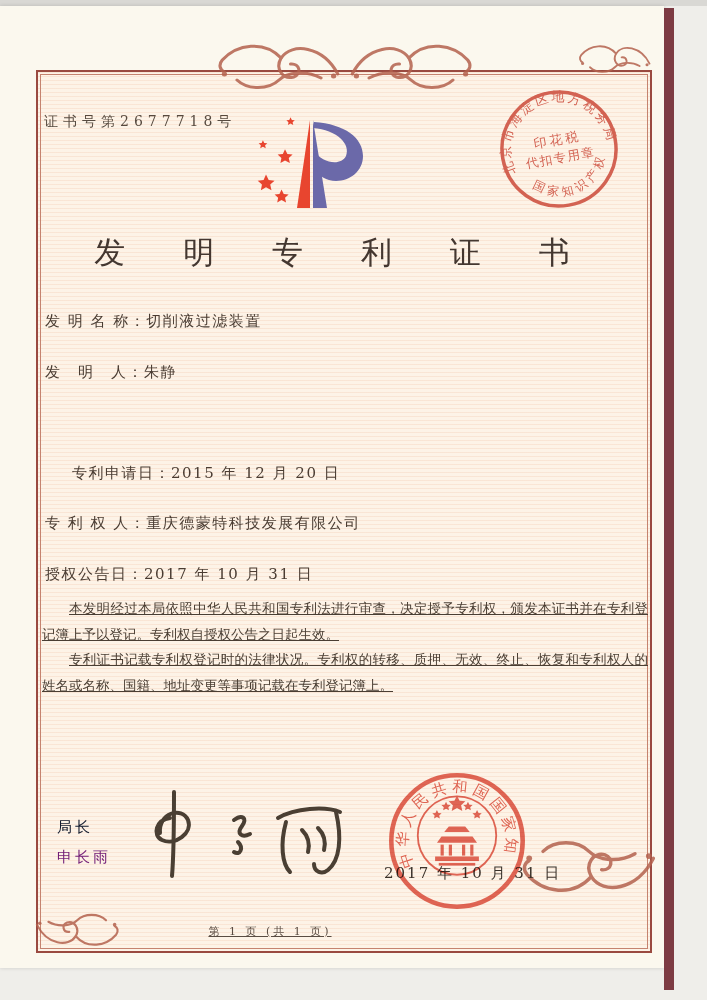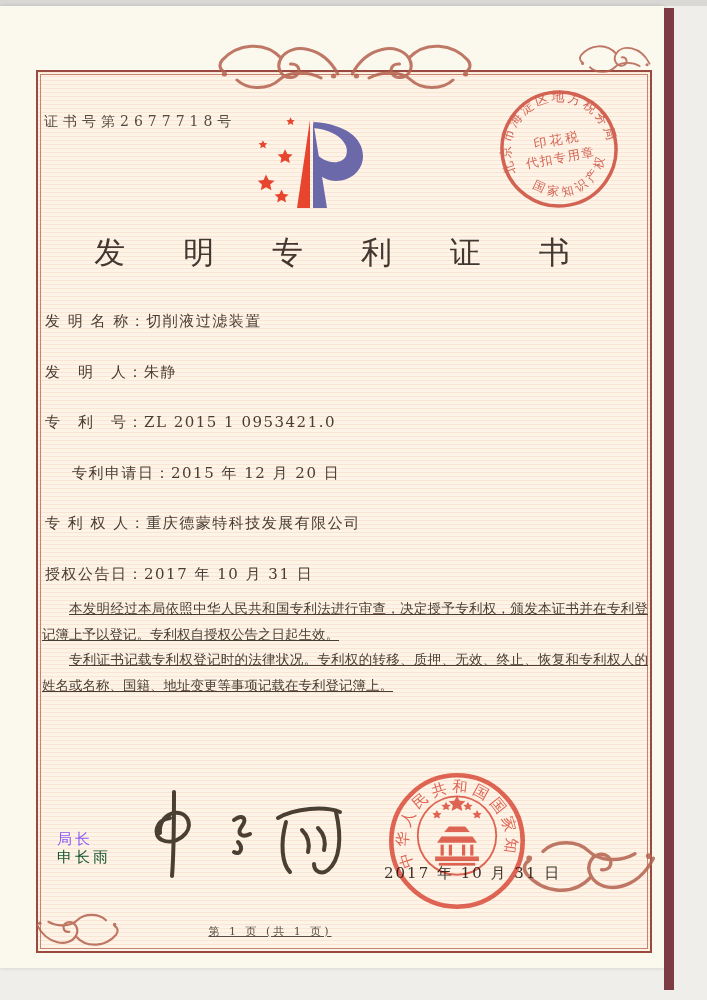--- a/index.html
+++ b/index.html
@@ -41,22 +41,22 @@
   .field-value { display:inline-block; }
   .row-0 { top:306px; } .row-1 { top:357px; } .row-2 { top:407px; }
   .row-3 { top:458px;margin-left:27px; } .row-4 { top:508px; } .row-5 { top:559px; }
   .body-text {
     position:absolute; left:42px; top:590px; width:606px;
     font-size:13.5px; line-height:25.5px; color:#4a3e33;
     text-align:justify;
     text-decoration:underline;
   }
   .body-text p { text-indent:2em; margin:0; }
-  .sig-title { position:absolute; left:57px; top:812px; font-size:15px; color:#8b5cf6; letter-spacing:3px;margin-top:12px; }
-  .sig-name  { position:absolute; left:57px; top:842px; font-size:15px; color:#14532d; letter-spacing:3px; }
+  .sig-title { position:absolute; left:57px; top:812px; font-size:15px; color:#0f172a; letter-spacing:3px; }
+  .sig-name  { position:absolute; left:57px; top:842px; font-size:15px; color:#701a75; letter-spacing:3px; }
   .signature-svg { position:absolute; left:130px; top:772px; width:240px; height:110px; }
   .seal-date {
     position:absolute; left:384px; top:858px;
     font-size:15px; color:#3a322b; letter-spacing:2px; z-index:2;
   }
   .official-seal { position:absolute; left:384px; top:762px; width:146px; height:146px; z-index:3; opacity:.88; mix-blend-mode:multiply; }
   .tax-stamp { position:absolute; left:498px; top:82px; width:122px; height:122px; opacity:.85; transform:rotate(-10deg); }
   .footer-page {
     position:absolute; left:0; top:918px; width:540px; text-align:center;
     font-size:11px; color:#5a4c42; letter-spacing:3px;text-decoration:underline;
@@ -104,23 +104,20 @@
     <text x="61" y="74" text-anchor="middle" font-size="12.5" letter-spacing="1.5" fill="#cc4a3a">代扣专用章</text>
   </svg>
 
   <div class="title">发 明 专 利 证 书</div>
 
   <div class="field-row row-0">
     <span class="field-label">发 明 名 称：</span><span class="field-value">切削液过滤装置</span>
   </div>
   <div class="field-row row-1">
     <span class="field-label">发　明　人：</span><span class="field-value">朱静</span>
-  </div>
-  <div class="field-row row-2">
-    <span class="field-label">专　利　号：</span><span class="field-value">ZL 2015 1 0953421.0</span>
   </div>
   <div class="field-row row-3">
     <span class="field-label">专利申请日：</span><span class="field-value">2015 年 12 月 20 日</span>
   </div>
   <div class="field-row row-4">
     <span class="field-label">专 利 权 人：</span><span class="field-value">重庆德蒙特科技发展有限公司</span>
   </div>
   <div class="field-row row-5">
     <span class="field-label">授权公告日：</span><span class="field-value">2017 年 10 月 31 日</span>
   </div>

